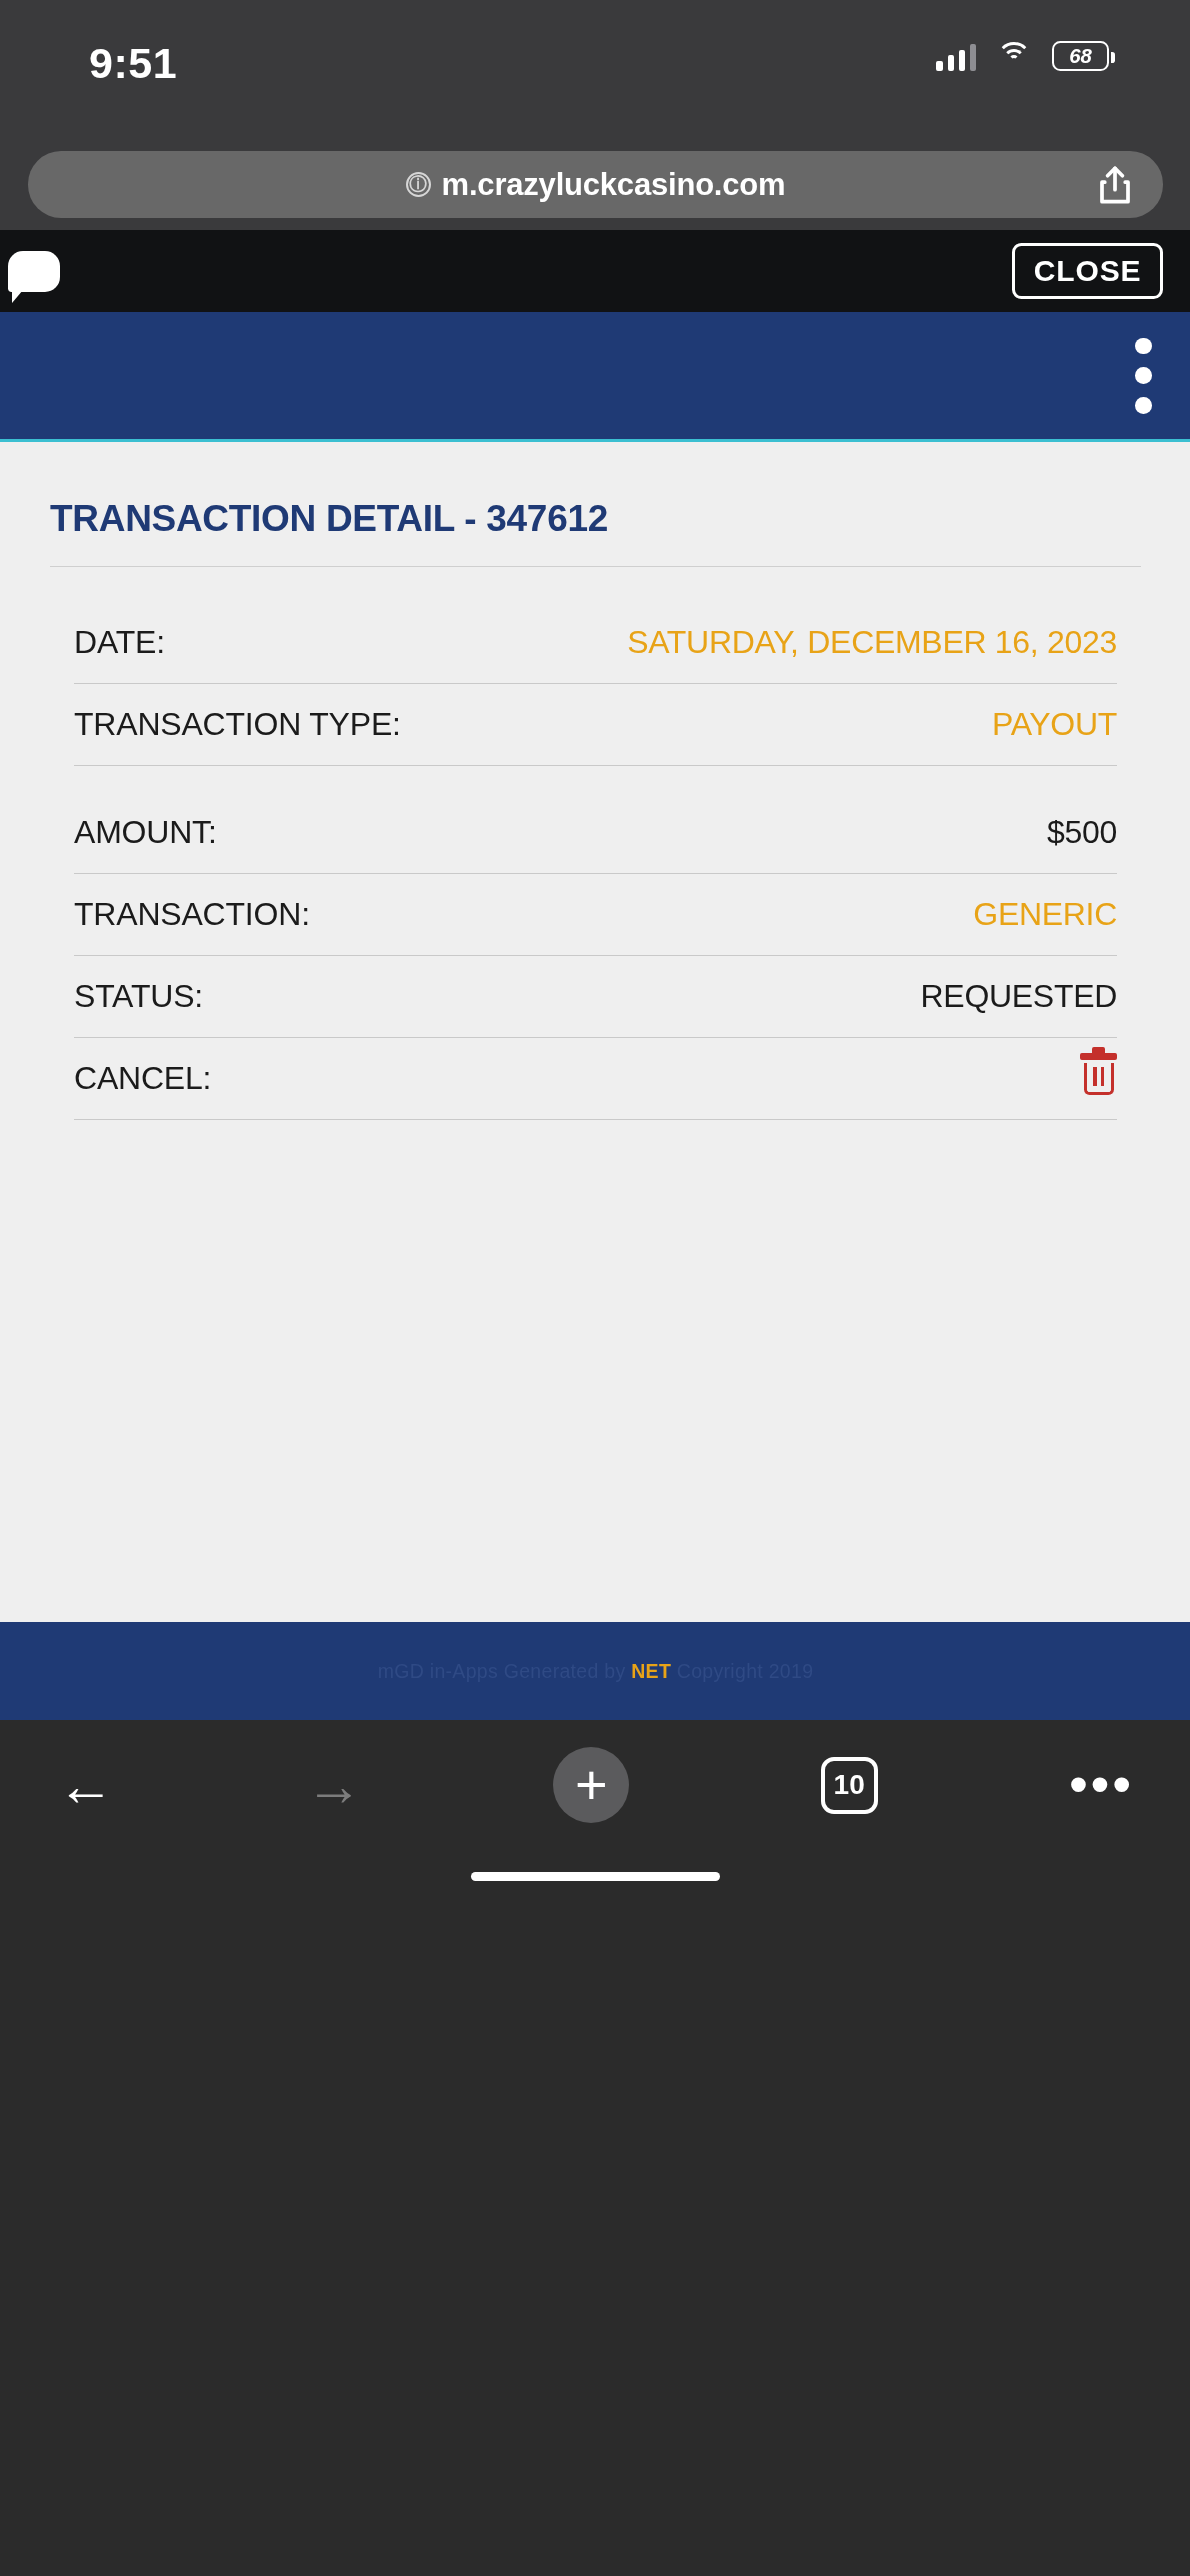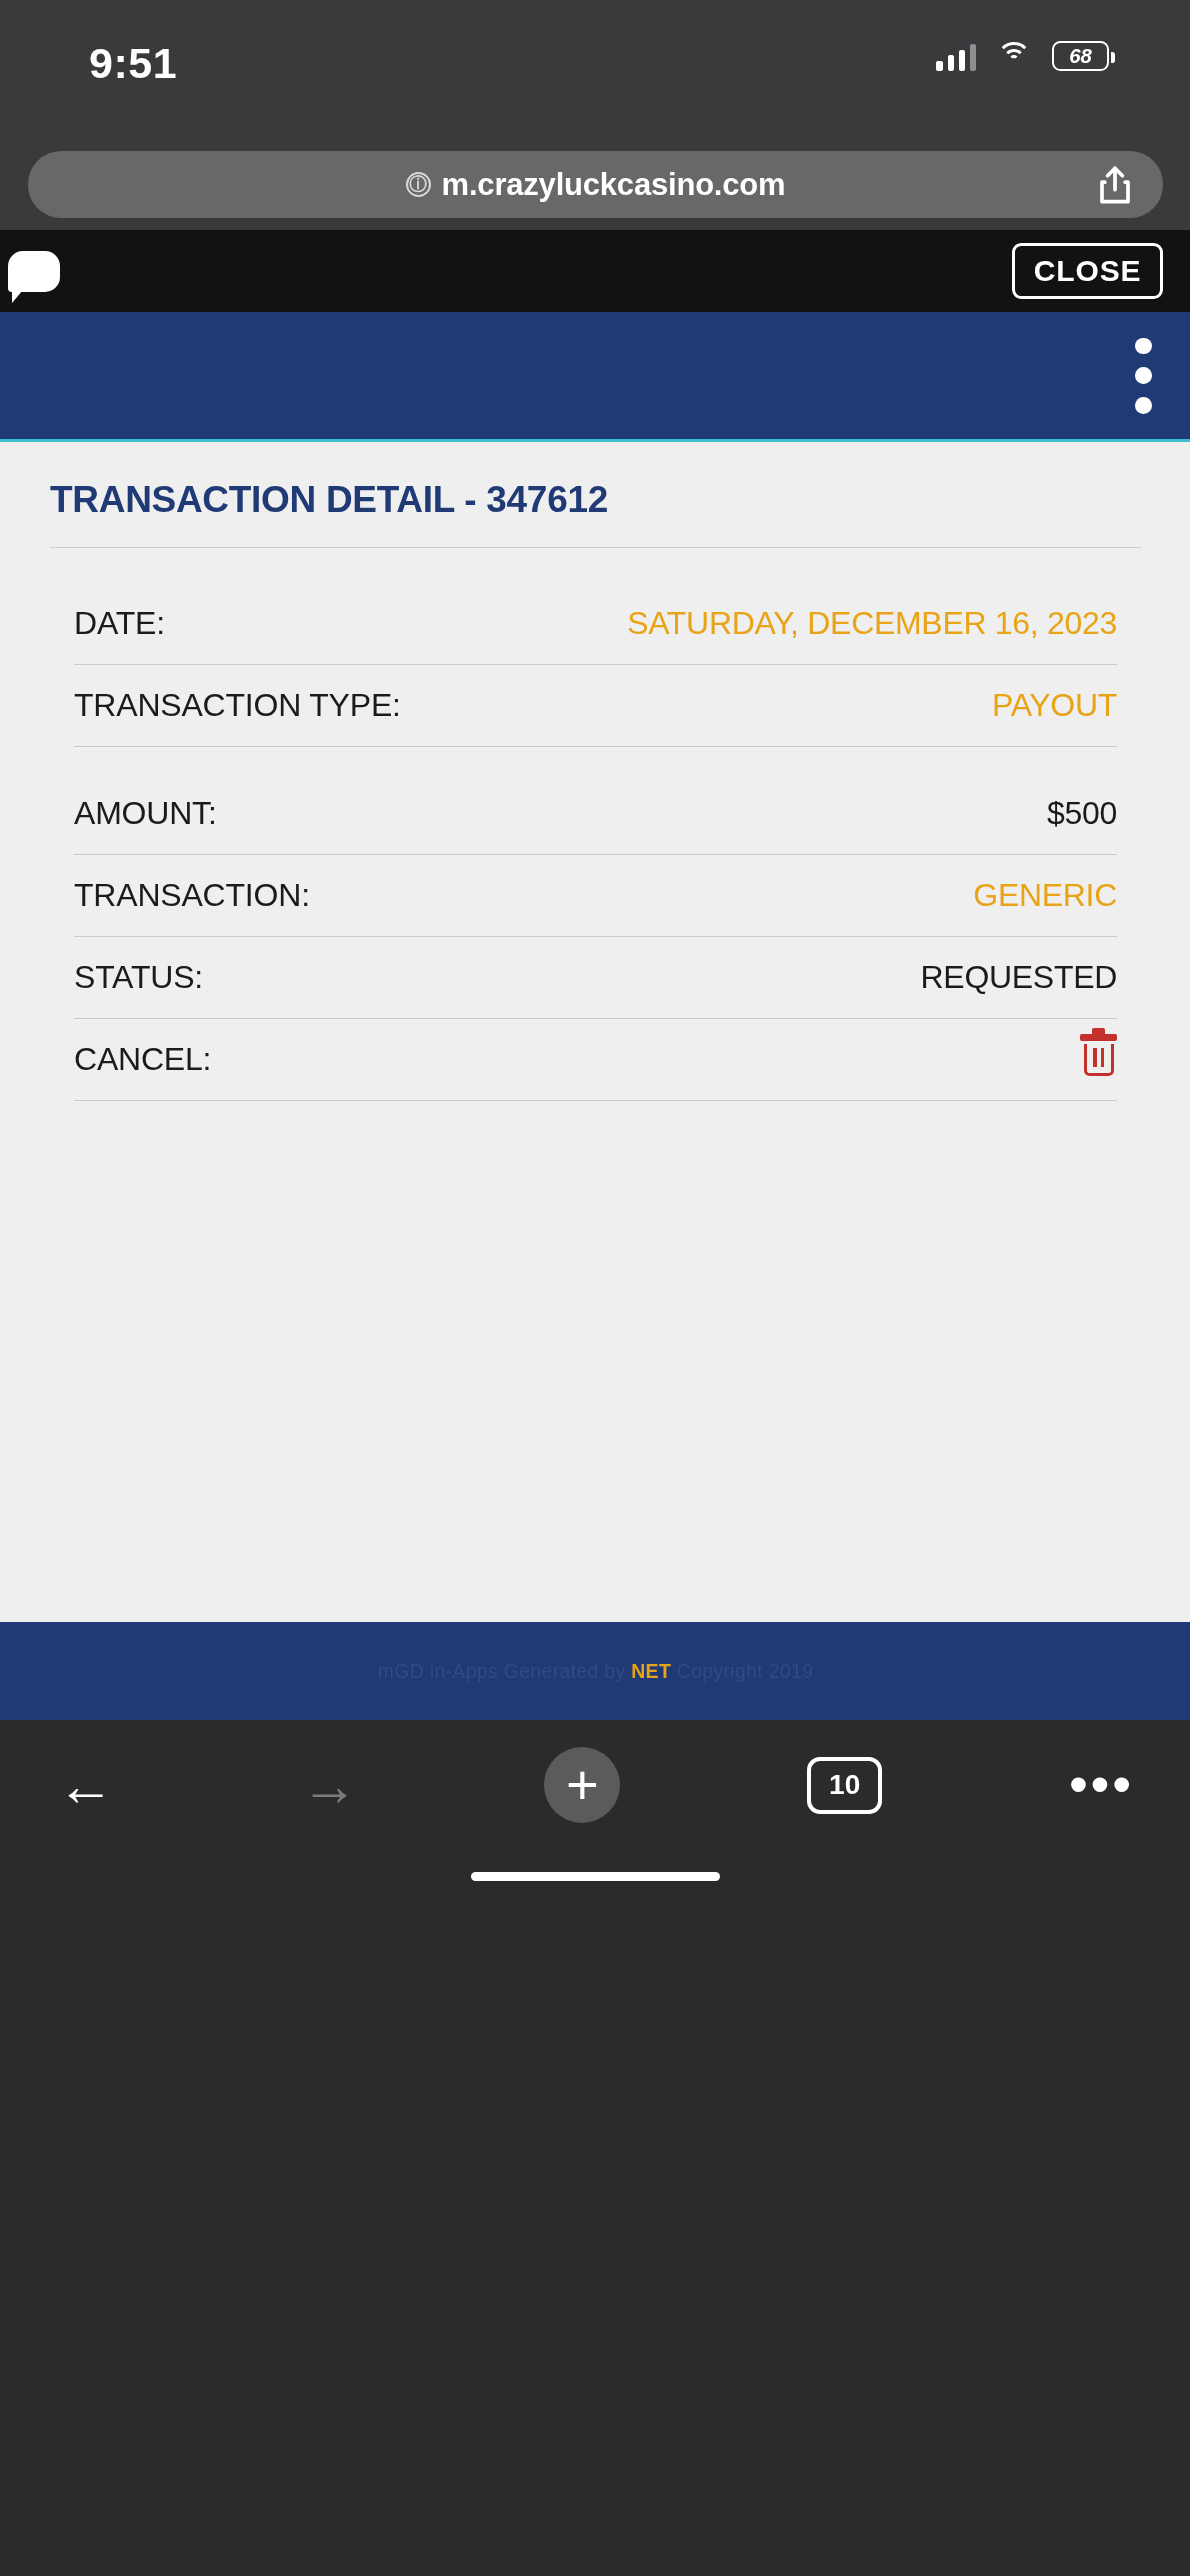--- a/index.html
+++ b/index.html
@@ -143,21 +143,21 @@
     background: #efefef;
     height: 1180px;
     padding: 0 50px;
     position: relative;
   }
   .page-title {
     color:#1f3a75;
     font-size: 37px;
     font-weight: 700;
     letter-spacing: -0.3px;
-    padding-top: 37px;
+    padding-top: 56px;
     padding-bottom: 26px;
     border-bottom: 1.9px solid #cfcfcf;
   }
 
   .table {
     margin-top: 35px;
     padding: 0 24px;
   }
   .row {
     display:flex; align-items:center; justify-content:space-between;
@@ -231,21 +231,21 @@
   }
   .tb-arrow { font-size: 57px; line-height:1; color:#fff; font-weight: 300; }
   .tb-arrow.dim { color:#7c7c7c; }
   .tb-plus {
     width: 76px; height: 76px; border-radius:50%;
     background:#5b5b5d;
     display:flex; align-items:center; justify-content:center;
     color:#fff; font-size: 56px; font-weight: 300; line-height: 0.9;
   }
   .tb-tabs {
-    width: 75px; height: 57px;
+    width: 57px; height: 57px;
     border: 4.6px solid #fff; border-radius: 13px;
     display:flex; align-items:center; justify-content:center;
     color:#fff; font-size: 28px; font-weight:700;
   }
   .tb-more { color:#fff; font-size: 54px; line-height: 0.4; letter-spacing: 2.8px; }
 
   .homebar-wrap {
     height: 65px;
     background:#2b2b2b;
     display:flex; align-items:flex-start; justify-content:center;

